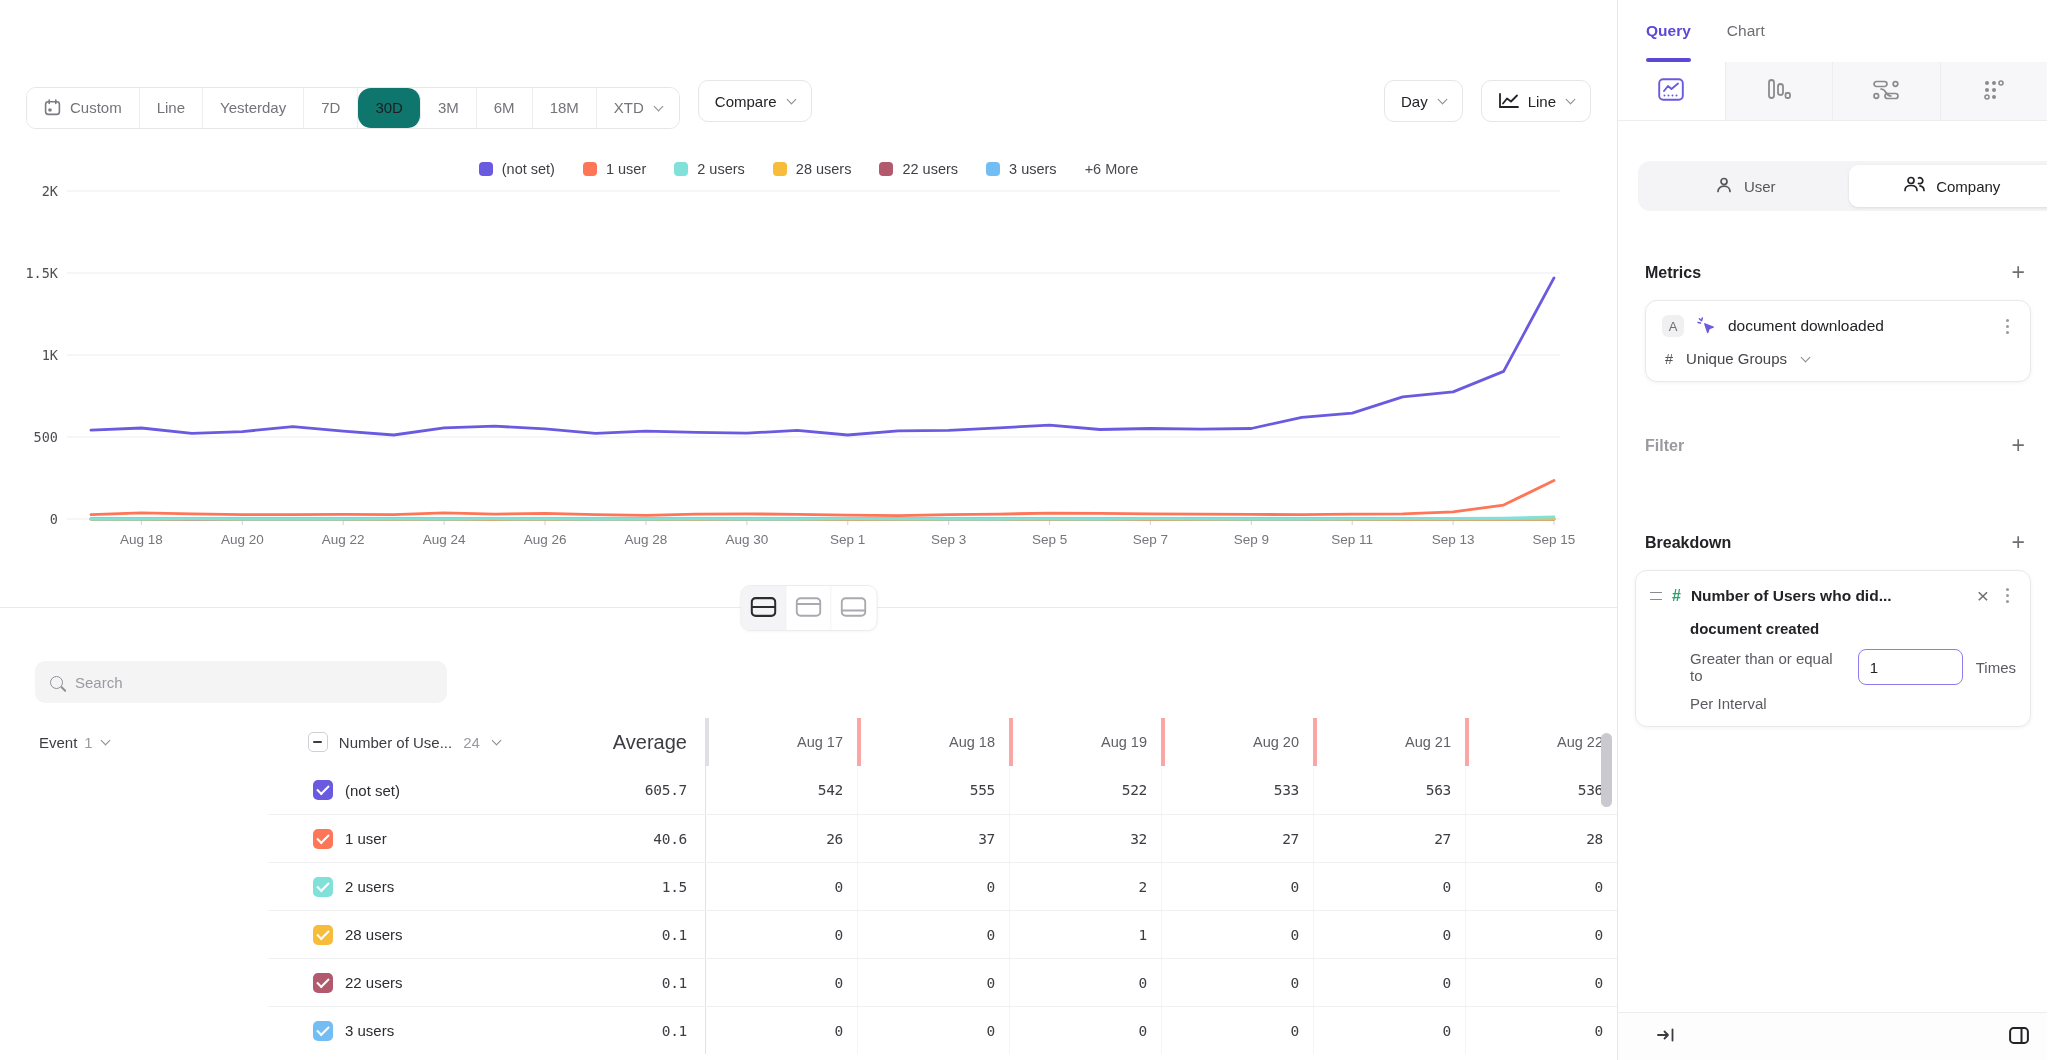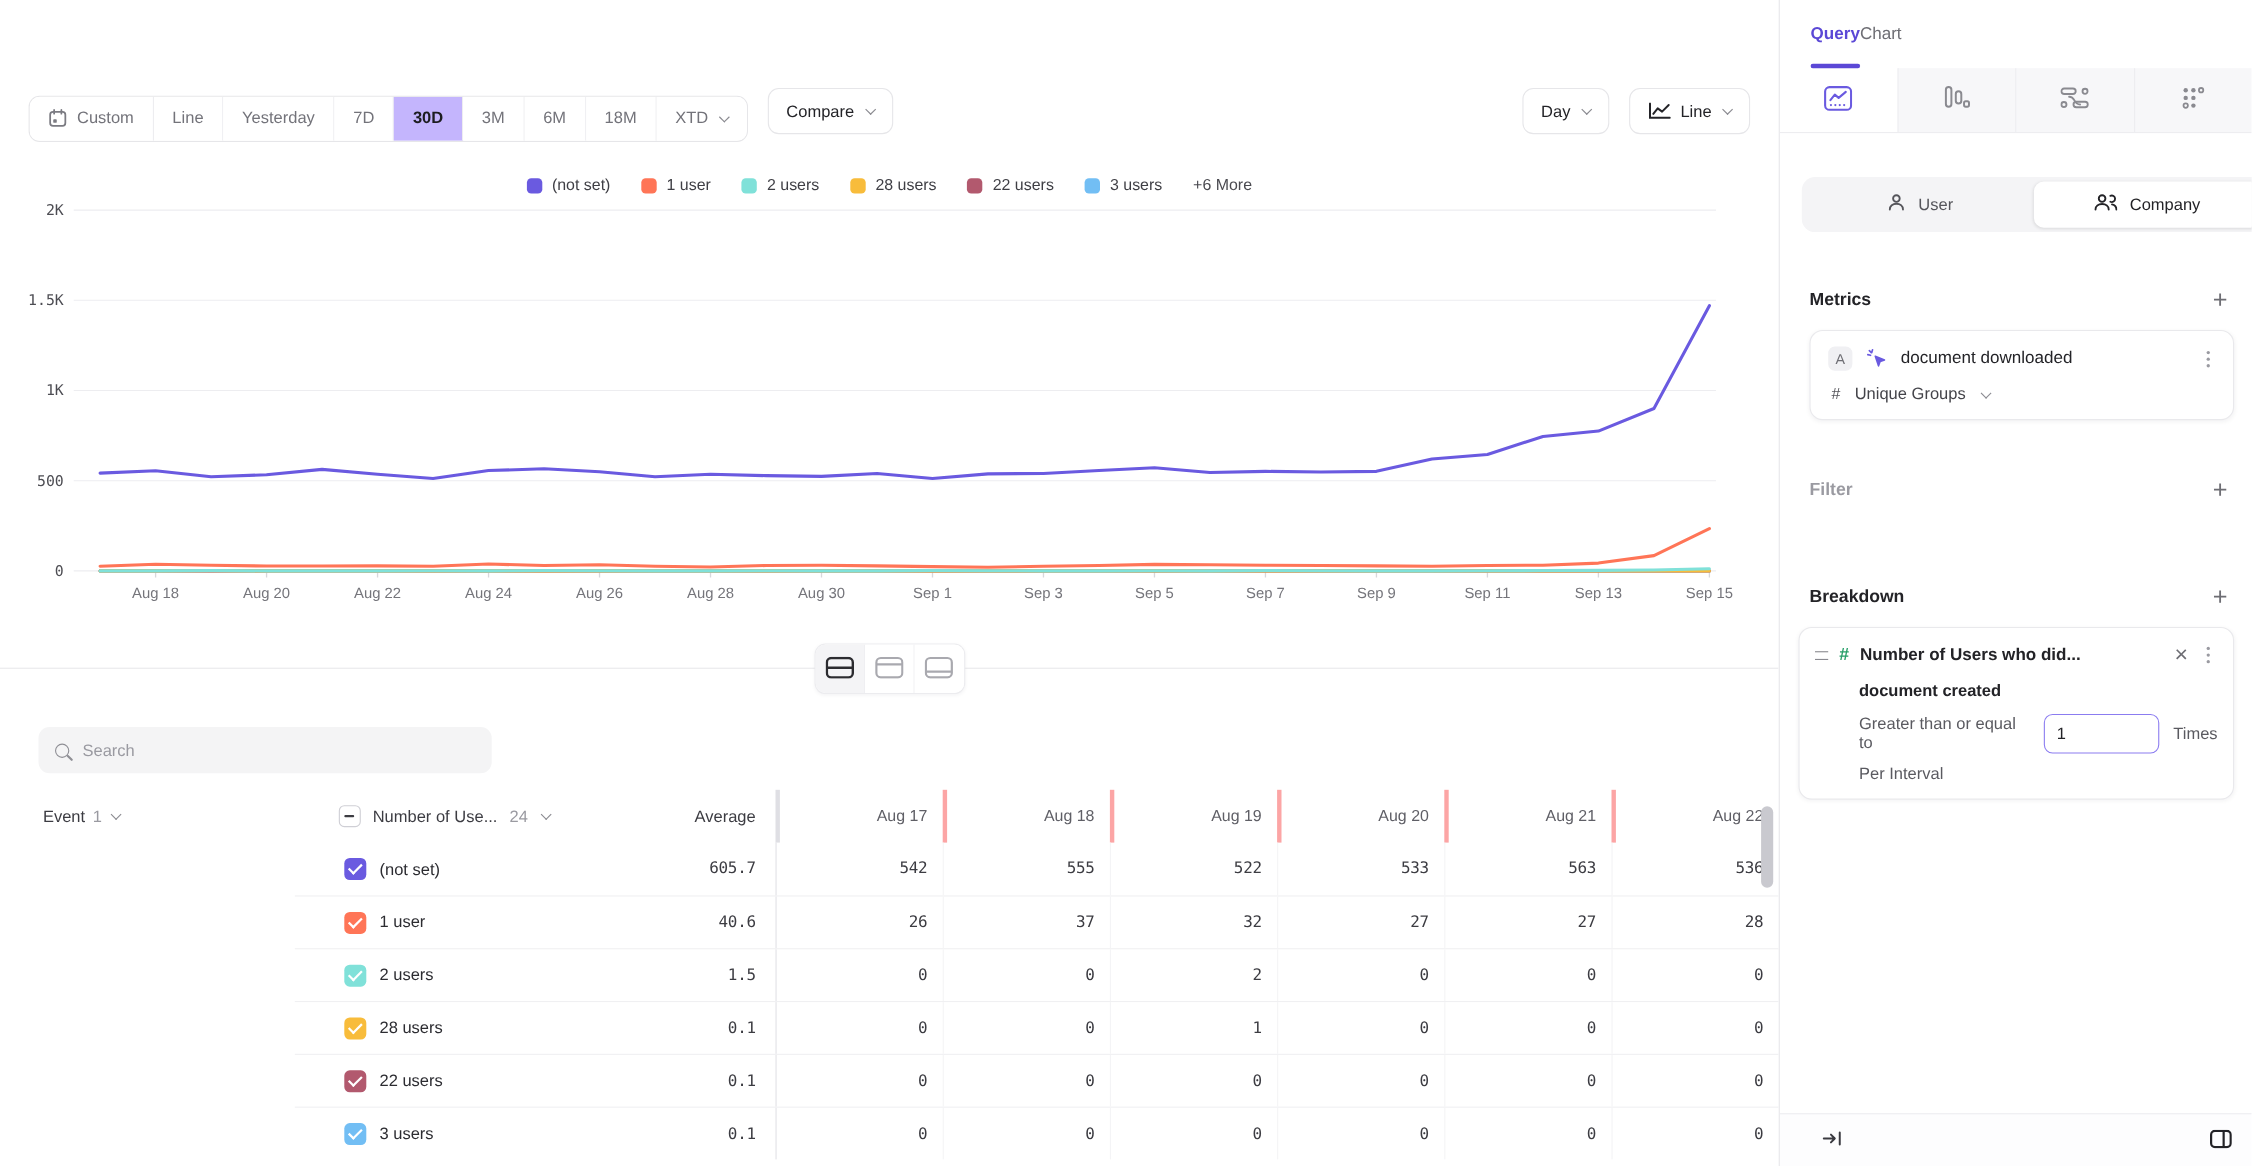--- a/index.html
+++ b/index.html
@@ -7,21 +7,21 @@
     font-family:"Liberation Sans", sans-serif; color:#232327; font-size:15px; }
   .app { display:flex; width:2048px; height:1060px; }
   .main { width:1617px; flex:none; position:relative; overflow:hidden; background:#fff; }
   .sidebar { width:430px; flex:none; border-left:1px solid #e7e7ea; position:relative; overflow:hidden; background:#fff; }
 
   
   .toolbar { display:flex; align-items:center; margin:80px 26px 0 26px; height:42px; }
   .range-group { display:flex; align-items:stretch; height:42px; border:1px solid #e6e6e9; border-radius:10px; overflow:hidden; background:#fff;margin-top:13px; }
   .range-btn { display:flex; align-items:center; gap:9px; padding:0 17px; font-size:15px; color:#73737a; background:#fff; border:none; border-right:1px solid #ededf0; cursor:pointer; white-space:nowrap; font-family:inherit; }
   .range-btn:last-child { border-right:none; }
-  .range-btn.active { background:#c4b5fd; color:#1d1d21; font-weight:700; }
+  .range-btn.active { background:#0f766e; color:#1d1d21; font-weight:400;border-radius:13px; }
   .btn { display:flex; align-items:center; gap:9px; height:42px; padding:0 16px; border:1px solid #e6e6e9; border-radius:10px; background:#fff; font-size:15px; color:#232327; font-weight:500; margin-left:18px; cursor:pointer; font-family:inherit; }
   .flex-spacer { flex:1; }
   .chev { width:7px; height:7px; border-right:1.6px solid #8a8a90; border-bottom:1.6px solid #8a8a90; transform:rotate(45deg); display:inline-block; margin:-3px 0 0 2px; flex:none; }
 
   
   .legend { display:flex; justify-content:center; align-items:center; gap:28px; margin-top:36px; height:22px; font-size:14.5px; color:#3f3f45; }
   .legend-item { display:flex; align-items:center; gap:9px; cursor:pointer; }
   .swatch { width:14px; height:14px; border-radius:4px; flex:none; }
   .legend-more { color:#4a4a50; cursor:pointer; }
 
@@ -42,40 +42,40 @@
   .search-icon { width:13px; height:13px; border:1.8px solid #8f8f95; border-radius:50%; position:relative; flex:none; }
   .search-icon::after { content:""; position:absolute; width:7px; height:1.8px; background:#8f8f95; transform:rotate(45deg); right:-5px; bottom:-2px; border-radius:1px; }
   .search-ph { color:#9a9aa1; font-size:15px; }
 
   
   .table { margin-top:15px; position:relative; }
   .t-head { display:flex; height:48px; align-items:center; }
   .th-event { width:268px; padding-left:39px; display:flex; align-items:center; gap:7px; font-size:15px; color:#3c3c42; cursor:pointer; }
   .count { color:#9a9aa1; }
   .th-series { width:300px; padding-left:45px; display:flex; align-items:center; gap:11px; font-size:15px; color:#3c3c42; cursor:pointer; }
-  .th-avg { width:151px; text-align:right; padding-right:18px; color:#3c3c42; font-size:15px; }
+  .th-avg { width:151px; text-align:right; padding-right:18px; color:#3c3c42; font-size:20px; }
   .th-date { width:152px; flex:none; text-align:right; padding-right:14px; color:#5f5f66; font-size:14.5px; border-left:4px solid #fca5a5; height:100%; display:flex; align-items:center; justify-content:flex-end; }
   .th-date.first { border-left-color:#dfdfe4; }
   .t-body { position:relative; }
   .event-panel { position:absolute; left:12px; top:4px; width:256px; height:288px; background:#f4f4f6; border-radius:8px; padding:13px 18px; font-size:15px; color:#4a4a50; cursor:pointer; }
   .t-row { display:flex; height:48px; align-items:center; margin-left:268px; border-top:1px solid #f0f0f2; }
   .t-row:first-child { border-top:none; }
   .series-cell { width:300px; padding-left:45px; display:flex; align-items:center; gap:12px; font-size:15px; color:#2c2c31; }
   .avg-cell { width:151px; text-align:right; padding-right:18px; }
   .val-cell { width:152px; flex:none; padding-right:14px; border-left:1px solid #f4f4f6; height:100%; display:flex; align-items:center; justify-content:flex-end; }
   .val-cell.first { border-left-color:#e2e2e6; }
   .mono { font-family:"DejaVu Sans Mono", monospace; font-size:14.5px; color:#3c3c42; letter-spacing:-0.3px; }
   .cb { width:20px; height:20px; border-radius:5px; position:relative; flex:none; cursor:pointer; }
   .cb.checked::after { content:""; position:absolute; left:4px; top:5px; width:10px; height:5px; border-left:2px solid #fff; border-bottom:2px solid #fff; transform:rotate(-45deg); }
   .cb-ind { background:#fff; border:1.5px solid #cfcfd5; }
   .cb-ind::after { content:""; position:absolute; left:4px; top:8px; width:9px; height:2px; background:#3c3c42; border-radius:1px; }
   .vscroll-thumb { position:absolute; right:5px; top:733px; width:11px; height:74px; border-radius:6px; background:#c9c9cf; cursor:grab; }
 
   
-  .sb-tabs { display:flex; padding-left:28px; height:62px; align-items:center; }
+  .sb-tabs { display:flex; gap:36px; padding-left:28px; height:62px; align-items:center; }
   .sb-tab { font-size:15.5px; color:#6e6e74; position:relative; height:100%; display:flex; align-items:center; cursor:pointer; }
   .sb-tab.active { color:#5b48d6; font-weight:700; }
   .sb-tab.active::after { content:""; position:absolute; left:0; right:0; bottom:0; height:4px; border-radius:3px; background:#5b48d6; }
   .sb-tiles { display:flex; height:59px; border-bottom:1px solid #ededf0; }
   .sb-tile { flex:1; display:flex; align-items:center; justify-content:center; background:#f7f7f9; border-left:1px solid #ededf0; color:#8a8a90; cursor:pointer; }
   .sb-tile:first-child { border-left:none; }
   .sb-tile.active { background:#fff; color:#6a5ae0; }
   .toggle { margin:40px -12px 0 20px; height:50px; background:#f4f4f6; border-radius:12px; display:flex; padding:4px; }
   .toggle-seg { flex:1; display:flex; align-items:center; justify-content:center; gap:11px; font-size:15px; color:#55555b; border-radius:9px; cursor:pointer; }
   .toggle-seg.active { background:#fff; color:#232327; font-weight:500; box-shadow:0 1px 3px rgba(0,0,0,0.10); }

